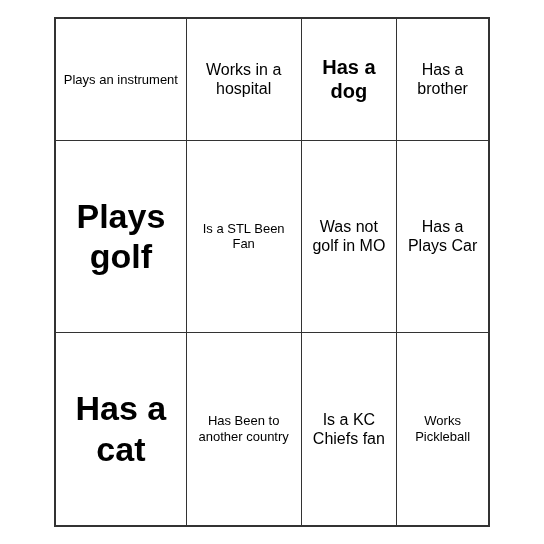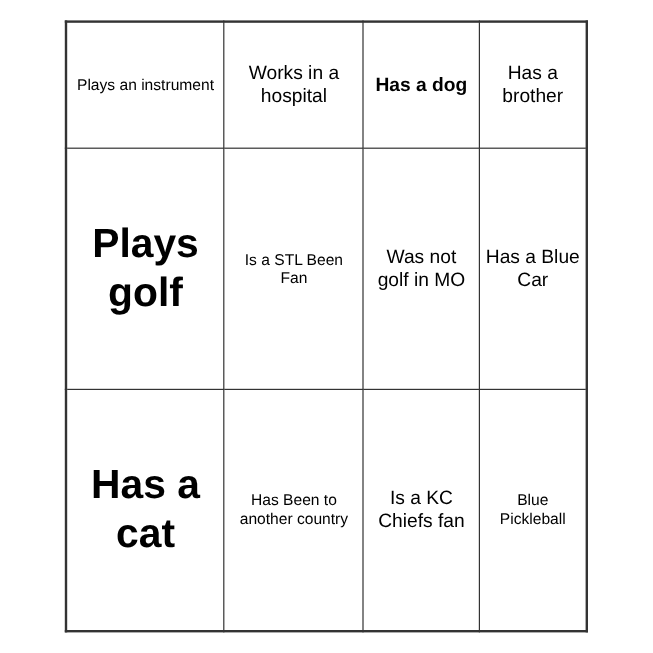--- a/index.html
+++ b/index.html
@@ -25,21 +25,21 @@
       padding: 4px;
       line-height: 1.2;
     }
     .cell-small {
       font-size: 13px;
     }
     .cell-medium {
       font-size: 16px;
     }
     .cell-large {
-      font-size: 16px;
+      font-size: 20px;
       font-weight: bold;
     }
     .cell-xlarge {
       font-size: 34px;
       font-weight: bold;
     }
   </style>
 </head>
 <body>
 
@@ -48,22 +48,22 @@
   <tr>
         <td class="cell-small">Plays an instrument</td>
         <td class="cell-medium">Works in a hospital</td>
         <td class="cell-large">Has a dog</td>
         <td class="cell-medium">Has a brother</td>
       </tr>
       <tr>
         <td class="cell-xlarge">Plays golf</td>
         <td class="cell-small">Is a STL Been Fan</td>
         <td class="cell-medium">Was not golf in MO</td>
-        <td class="cell-medium">Has a Blue Car</td>
+        <td class="cell-medium">Has a Plays Car</td>
       </tr>
       <tr>
         <td class="cell-xlarge">Has a cat</td>
         <td class="cell-small">Has Been to another country</td>
         <td class="cell-medium">Is a KC Chiefs fan</td>
-        <td class="cell-small">Blue Pickleball</td>
+        <td class="cell-small">Works Pickleball</td>
       </tr>
     </tbody>
 </table>
 
 </body></html>

